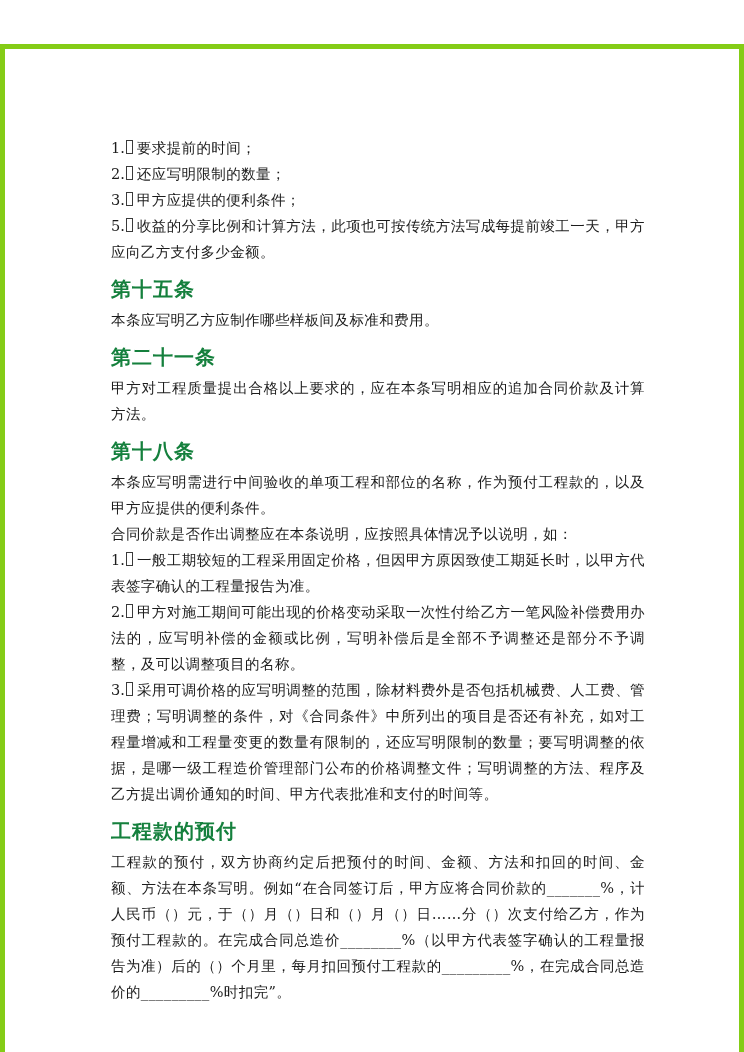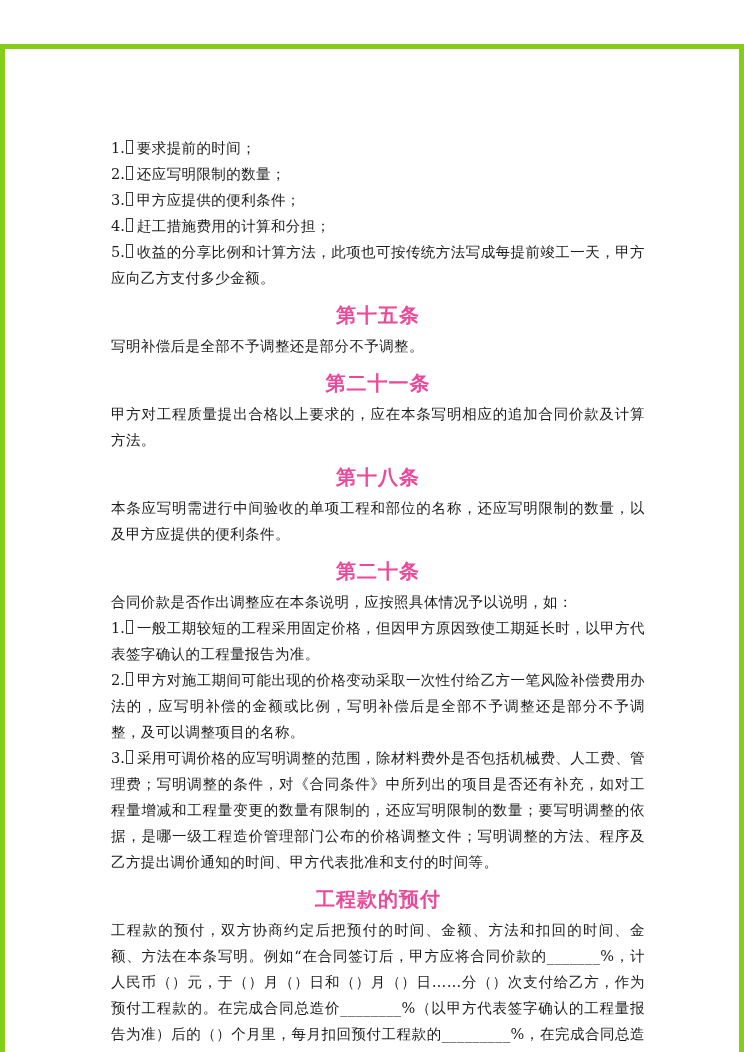--- a/index.html
+++ b/index.html
@@ -30,23 +30,23 @@
     text-align: justify;
   }
   .para {
     margin: 0;
   }
   .heading {
     font-family: "DejaVu Serif", "Liberation Serif", serif;
     font-size: 20px;
     line-height: 30px;
     font-weight: 700;
-    color: #ec4899;
+    color: #15803d;
     margin: 9px 0 3px 0;
-    text-align: center;
+    text-align: left;
     letter-spacing: 1px;
   }
   .num {
     letter-spacing: 0;
   }
   .tofu {
     display: inline-block;
     width: 5px;
     height: 12px;
     border: 1px solid #3a3a3a;
@@ -56,31 +56,29 @@
 </style>
 </head>
 <body>
 
 <div class="page">
   <div class="content">
     <div id="intro">
         <p class="para"><span class="num">1.</span><span class="tofu"></span><span>要求提前的时间；</span></p>
         <p class="para"><span class="num">2.</span><span class="tofu"></span><span>还应写明限制的数量；</span></p>
         <p class="para"><span class="num">3.</span><span class="tofu"></span><span>甲方应提供的便利条件；</span></p>
-        <p class="para"><span class="num">4.</span><span class="tofu"></span><span>赶工措施费用的计算和分担；</span></p>
         <p class="para"><span class="num">5.</span><span class="tofu"></span><span>收益的分享比例和计算方法，此项也可按传统方法写成每提前竣工一天，甲方应向乙方支付多少金额。</span></p>
       </div>
     <div id="sections">
         <h2 class="heading">第十五条</h2>
-        <p class="para"><span>写明补偿后是全部不予调整还是部分不予调整。</span></p>
+        <p class="para"><span>本条应写明乙方应制作哪些样板间及标准和费用。</span></p>
         <h2 class="heading">第二十一条</h2>
         <p class="para"><span>甲方对工程质量提出合格以上要求的，应在本条写明相应的追加合同价款及计算方法。</span></p>
         <h2 class="heading">第十八条</h2>
-        <p class="para"><span>本条应写明需进行中间验收的单项工程和部位的名称，还应写明限制的数量，以及甲方应提供的便利条件。</span></p>
-        <h2 class="heading">第二十条</h2>
+        <p class="para"><span>本条应写明需进行中间验收的单项工程和部位的名称，作为预付工程款的，以及甲方应提供的便利条件。</span></p>
         <p class="para"><span>合同价款是否作出调整应在本条说明，应按照具体情况予以说明，如：</span></p>
         <p class="para"><span class="num">1.</span><span class="tofu"></span><span>一般工期较短的工程采用固定价格，但因甲方原因致使工期延长时，以甲方代表签字确认的工程量报告为准。</span></p>
         <p class="para"><span class="num">2.</span><span class="tofu"></span><span>甲方对施工期间可能出现的价格变动采取一次性付给乙方一笔风险补偿费用办法的，应写明补偿的金额或比例，写明补偿后是全部不予调整还是部分不予调整，及可以调整项目的名称。</span></p>
         <p class="para"><span class="num">3.</span><span class="tofu"></span><span>采用可调价格的应写明调整的范围，除材料费外是否包括机械费、人工费、管理费；写明调整的条件，对《合同条件》中所列出的项目是否还有补充，如对工程量增减和工程量变更的数量有限制的，还应写明限制的数量；要写明调整的依据，是哪一级工程造价管理部门公布的价格调整文件；写明调整的方法、程序及乙方提出调价通知的时间、甲方代表批准和支付的时间等。</span></p>
         <h2 class="heading">工程款的预付</h2>
         <p class="para"><span>工程款的预付，双方协商约定后把预付的时间、金额、方法和扣回的时间、金额、方法在本条写明。例如“在合同签订后，甲方应将合同价款的_______%，计人民币（）元，于（）月（）日和（）月（）日……分（）次支付给乙方，作为预付工程款的。在完成合同总造价________%（以甲方代表签字确认的工程量报告为准）后的（）个月里，每月扣回预付工程款的_________%，在完成合同总造价的_________%时扣完”。</span></p>
       </div>
   </div>
 </div>
 

